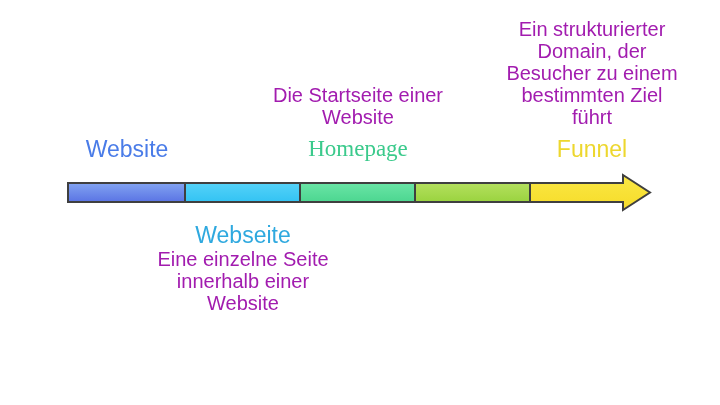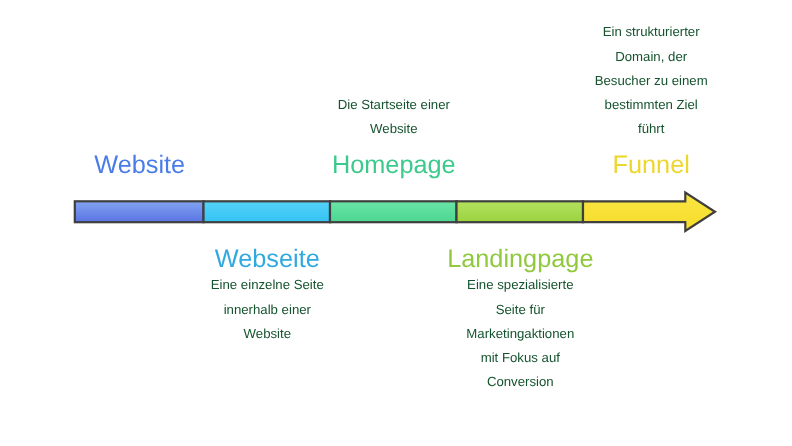--- a/index.html
+++ b/index.html
@@ -26,22 +26,22 @@
   }
   .col.top {
     top: 0;
     height: 162px;
     justify-content: flex-end;
   }
   .col.bottom {
     top: 222px;
   }
   .desc {
-    color: #14532d;
-    font-size: 12px;
+    color: #a21caf;
+    font-size: 20px;
     line-height: 22px;
   }
   .term {
     font-size: 23px;
     line-height: 26px;
     white-space: nowrap;
   }
   .col.top .term { margin-top: 8px; }
   .col.bottom .term { order: -1; }
   .col.bottom .desc { }
@@ -58,21 +58,21 @@
 
   <div class="col top" style="--cx:127px; --w:210px">
     <div class="term" style="color: rgb(74, 124, 232);">Website</div>
   </div>
 
   <div class="col top" style="--cx:358px; --w:200px">
     <div class="desc">
       <div>Die Startseite einer</div>
       <div>Website</div>
     </div>
-    <div class="term" style="color: rgb(59, 202, 140);">Homepage</div>
+    <div class="term" style="color: rgb(59, 202, 140); font-family: Liberation Serif, serif;">Homepage</div>
   </div>
 
   <div class="col top" style="--cx:592px; --w:210px">
     <div class="desc">
       <div>Ein strukturierter</div>
       <div>Domain, der</div>
       <div>Besucher zu einem</div>
       <div>bestimmten Ziel</div>
       <div>führt</div>
     </div>
@@ -111,24 +111,14 @@
 
   <div class="col bottom" style="--cx:243px; --w:210px">
     <div class="term" style="color: rgb(47, 169, 223);">Webseite</div>
     <div class="desc">
       <div>Eine einzelne Seite</div>
       <div>innerhalb einer</div>
       <div>Website</div>
     </div>
   </div>
 
-  <div class="col bottom" style="--cx:473px; --w:210px">
-    <div class="term" style="color: rgb(144, 200, 62);">Landingpage</div>
-    <div class="desc">
-      <div>Eine spezialisierte</div>
-      <div>Seite für</div>
-      <div>Marketingaktionen</div>
-      <div>mit Fokus auf</div>
-      <div>Conversion</div>
-    </div>
-  </div>
 
 </div>
 
 </body></html>

